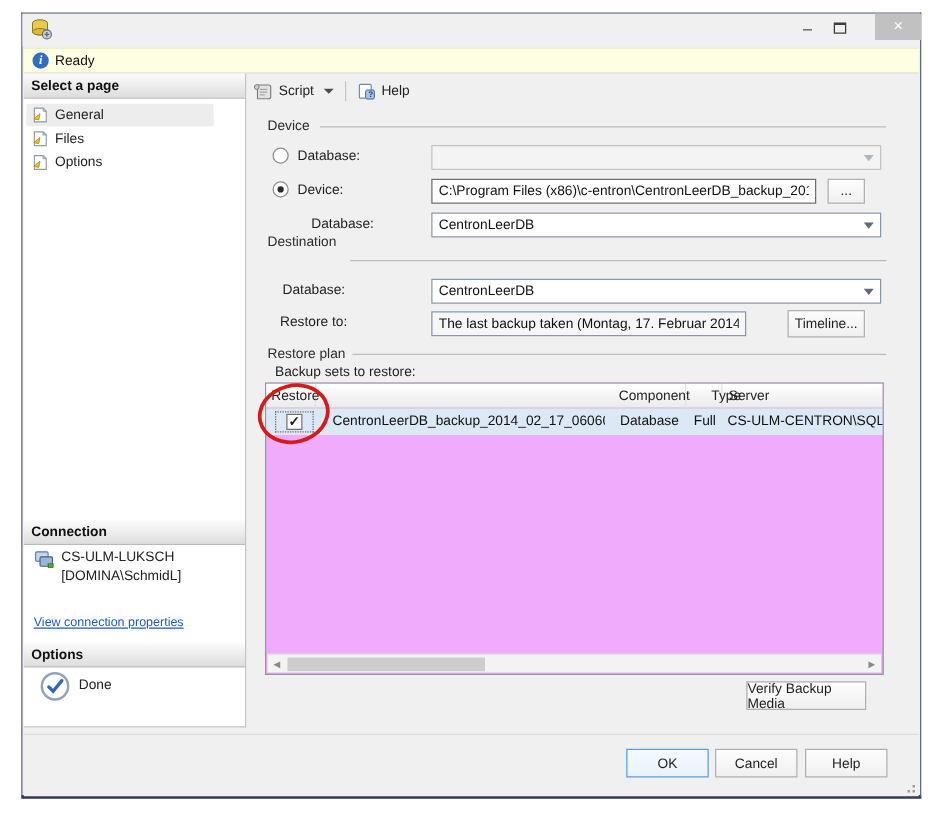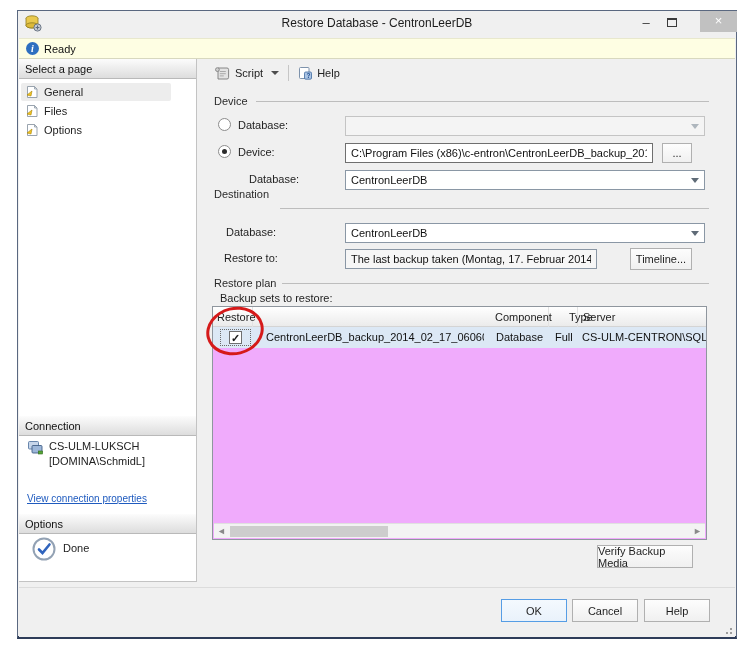--- a/index.html
+++ b/index.html
@@ -27,31 +27,31 @@
                background:#2e6fc0; color:#fff; font-size:10px; font-weight:bold; font-style:italic;
                text-align:center; line-height:13px; font-family:"Liberation Serif", serif; }
   .status-text { position:absolute; left:25px; top:4px; font-size:11px; color:#111; }
 
   
   .main { position:absolute; left:1px; top:48px; width:716px; height:528px; background:#f0f0f0; }
   .leftpanel { position:absolute; left:0; top:0; width:178px; height:523px; background:#ffffff;
                border-right:1px solid #c3c3c3; border-bottom:1px solid #c3c3c3; }
   .panel-header { position:absolute; left:0; width:100%; height:20px;
                   background:linear-gradient(#fcfcfc,#dddddd); border-bottom:1px solid #b9b9b9;
-                  font-size:11px; font-weight:normal; color:#111; padding:4px 0 0 6px; }
+                  font-size:11px; font-weight:bold; color:#111; padding:4px 0 0 6px; }
   .page-item { position:absolute; left:2px; height:18px; display:flex; align-items:center; gap:5px;
                font-size:11px; color:#222; padding-left:4px; width:150px; }
   .page-item.sel { background:#ededed; border-radius:2px; }
   .conn-text { position:absolute; font-size:11px; color:#222; }
   .link { position:absolute; font-size:10px; color:#1f5bbf; text-decoration:underline; }
 
   
   .rightpanel { position:absolute; left:179px; top:0; width:537px; height:528px; background:#f0f0f0; }
   .toolbar { position:absolute; left:0; top:0; width:100%; height:28px; display:flex; align-items:center;
-             padding-left:16px; gap:5px; font-size:11px; color:#222; }
+             padding-left:4px; gap:5px; font-size:11px; color:#222; }
   .tb-sep { width:1px; height:16px; background:#c6c6c6; margin:0 4px; }
   .chev-down { width:0; height:0; border-left:4px solid transparent; border-right:4px solid transparent;
                border-top:4px solid #4d4d4d; display:inline-block; margin-left:3px; }
 
   .group-label { position:absolute; font-size:11px; color:#2b2b2b; }
   .gline { position:absolute; height:1px; background:#bdbdbd; }
 
   .lbl { position:absolute; font-size:11px; color:#1e1e1e; }
 
   .radio { position:absolute; width:13px; height:13px; border:1px solid #8c8c8c; border-radius:50%;
@@ -106,21 +106,20 @@
   <div class="dialog">
 
     <div class="titlebar">
       <svg class="win-icon" viewBox="0 0 18 17">
         <ellipse cx="8" cy="3.4" rx="6" ry="2.6" fill="#e9c94e" stroke="#8d7a1e" stroke-width="0.8"></ellipse>
         <path d="M2 3.4 v7 a6 2.6 0 0 0 12 0 v-7" fill="#e9c94e" stroke="#8d7a1e" stroke-width="0.8"></path>
         <ellipse cx="8" cy="10.4" rx="6" ry="2.6" fill="#dcb93a" stroke="#8d7a1e" stroke-width="0.8"></ellipse>
         <circle cx="13.5" cy="12.5" r="3.6" fill="#c7ccd4" stroke="#5f6b7c" stroke-width="0.9"></circle>
         <path d="M11.6 12.5 h3.8 M13.5 10.6 v3.8" stroke="#5f6b7c" stroke-width="1.1"></path>
       </svg>
-      <div class="title-text">Restore Database - CentronLeerDB</div>
       <div class="cap-btn btn-min">–</div>
       <div class="cap-btn btn-max"><span class="max-glyph"></span></div>
       <div class="btn-close">×</div>
     </div>
 
     <div class="statusbar">
       <span class="info-icon">i</span>
       <span class="status-text">Ready</span>
     </div>
 

